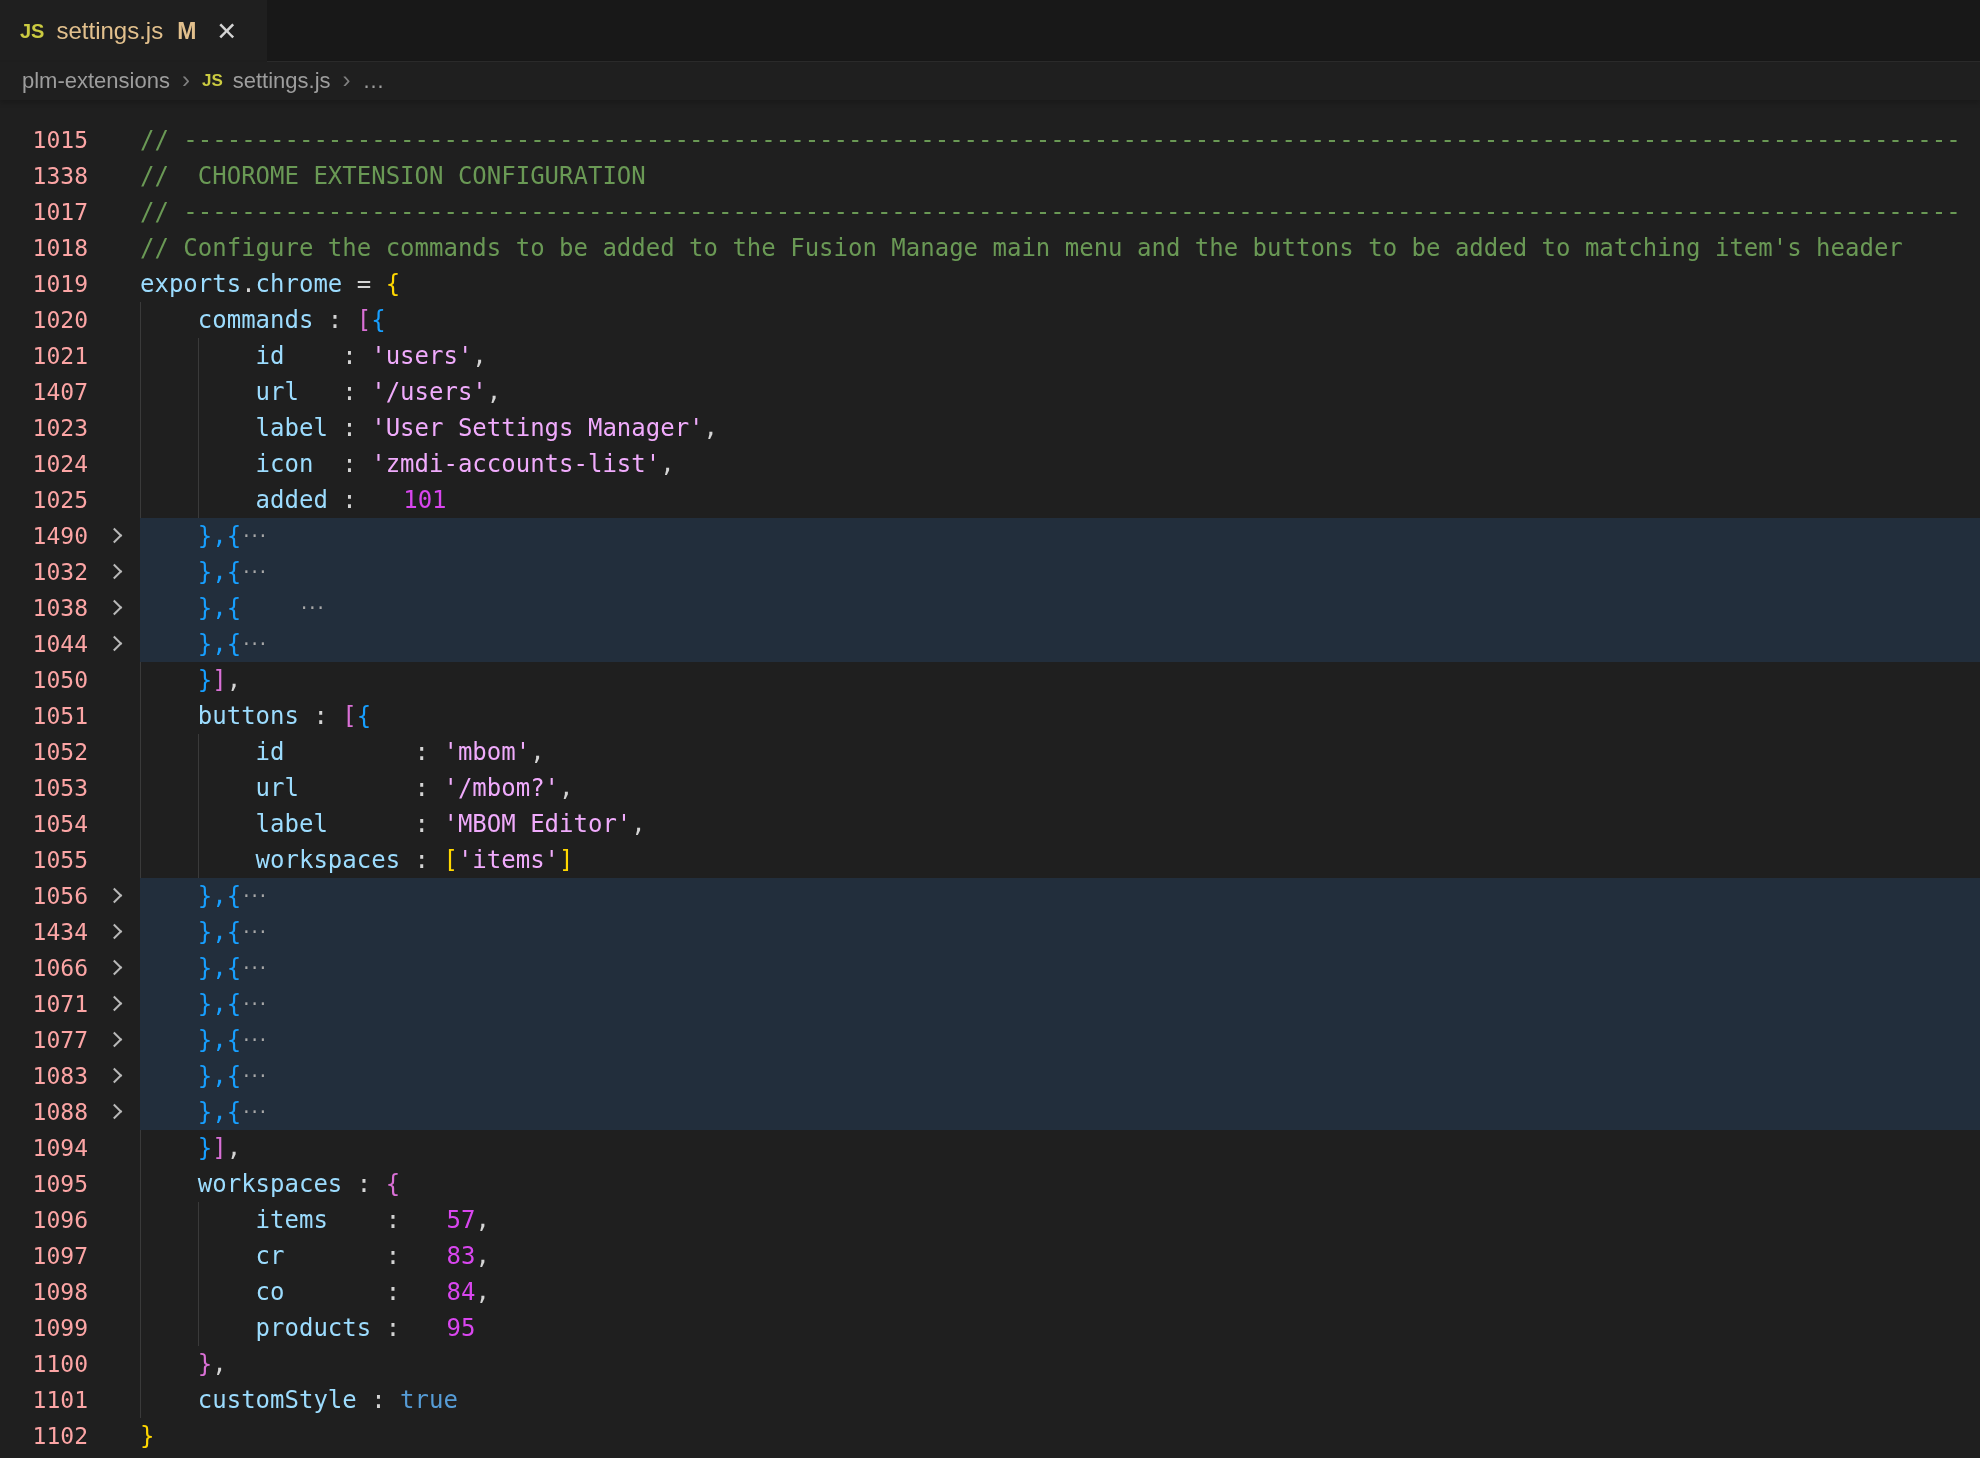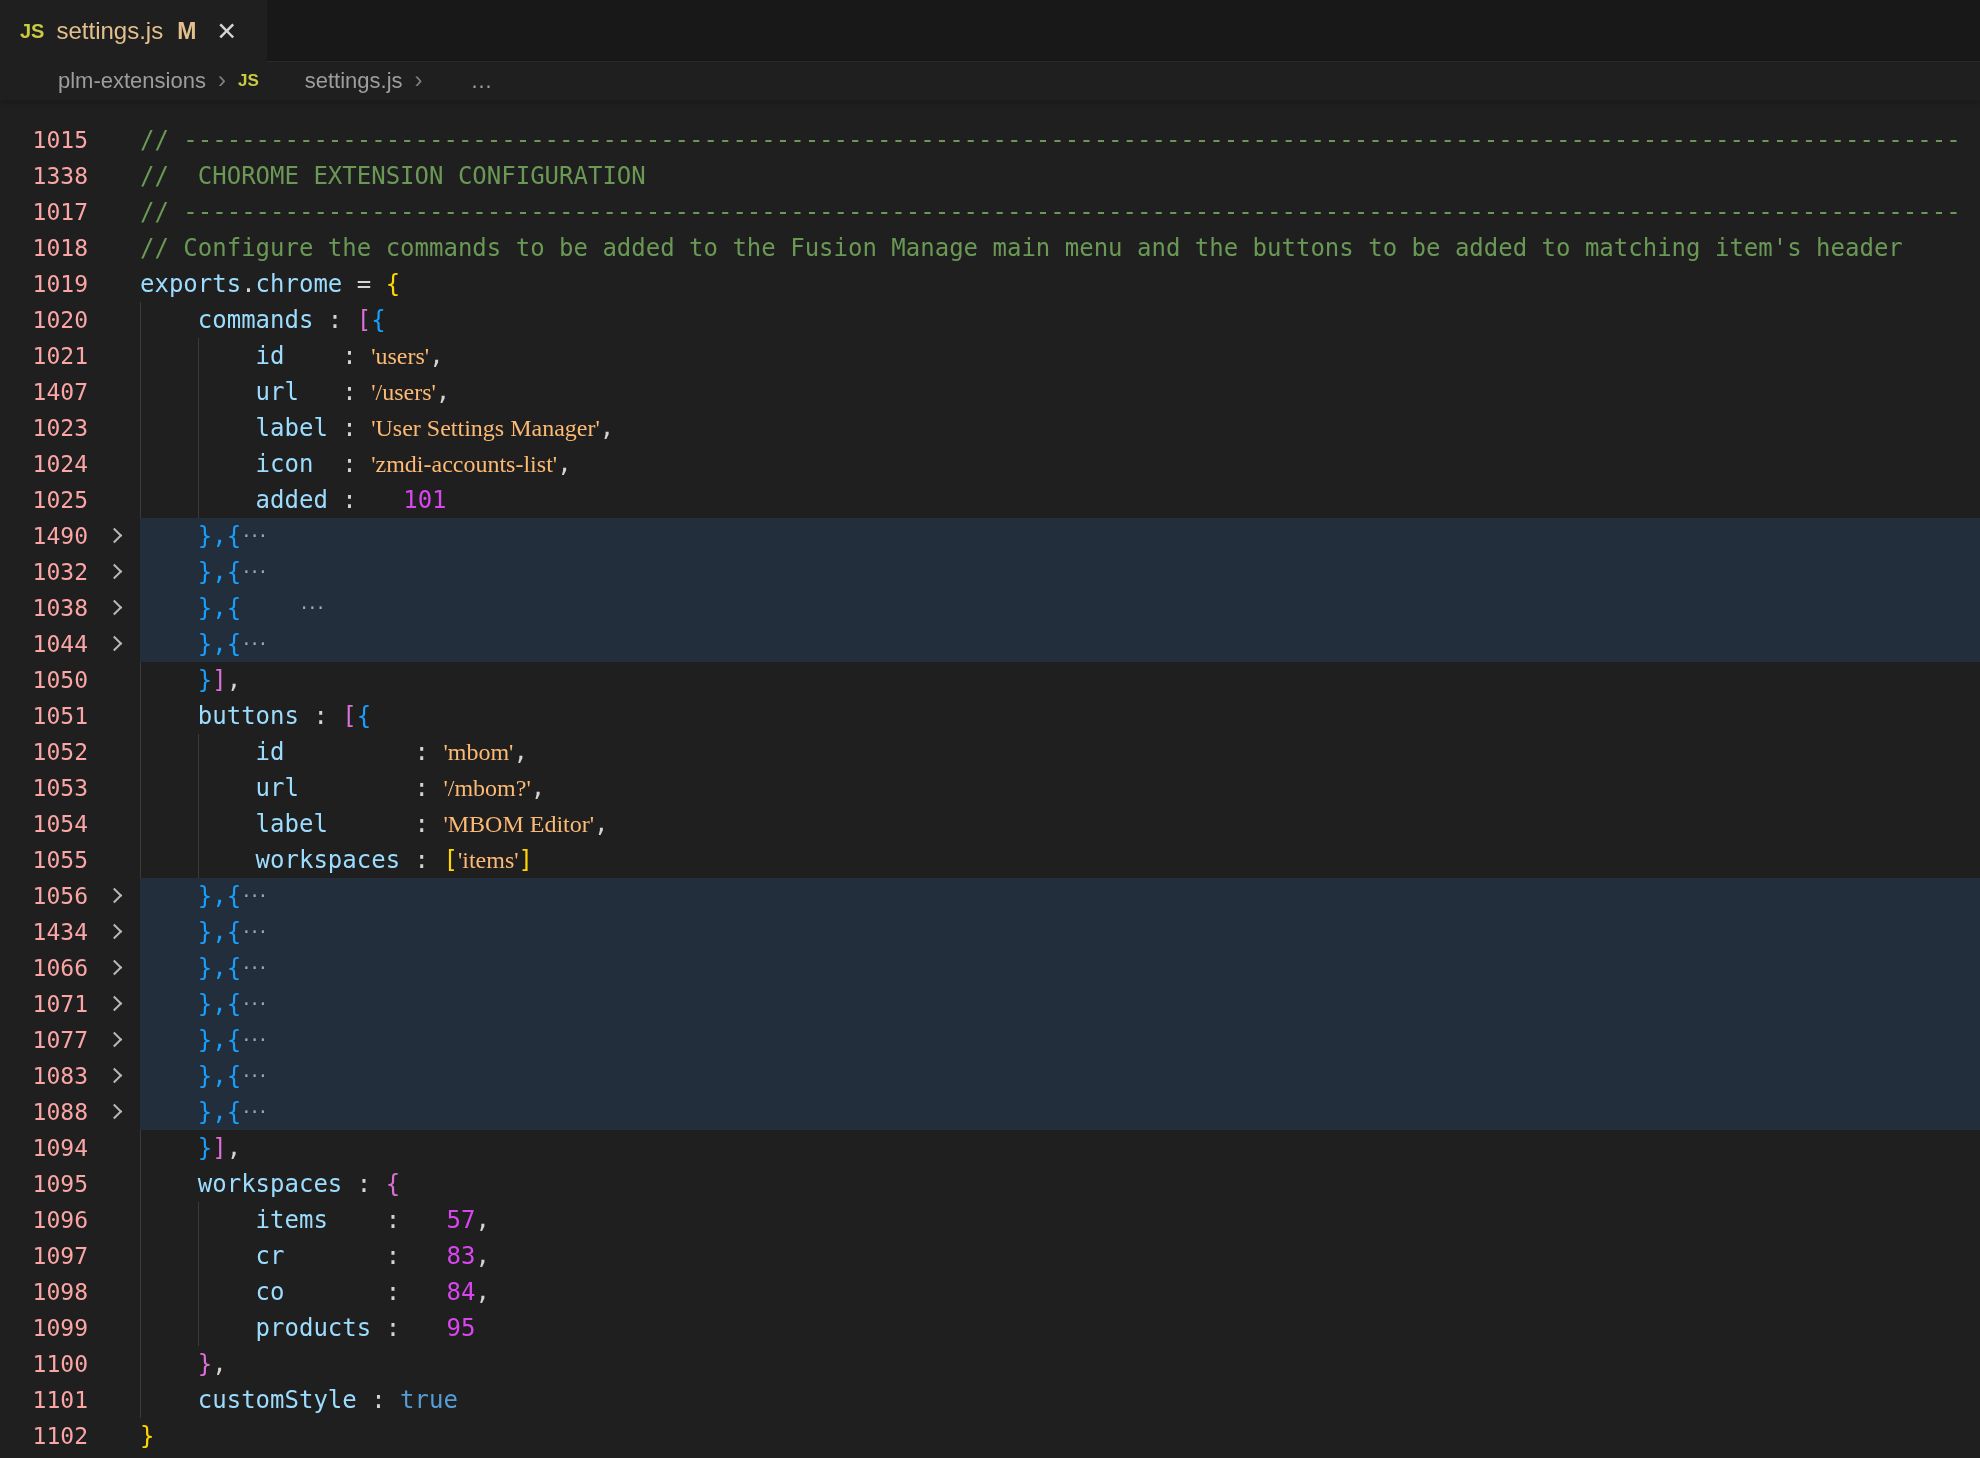--- a/index.html
+++ b/index.html
@@ -15,39 +15,39 @@
   .tab-label { font-size:24px; color:#e2c08d; }
   .tab-git { font-size:23px; font-weight:700; color:#e2c08d; margin-left:2px; }
   .tab-close { color:#d4d4d4; font-size:25px; margin-left:8px; line-height:1; cursor:pointer; }
 
   
   .breadcrumb { display:flex; align-items:center; gap:10px; height:38px;
                 background:#1f1f1f; padding-left:22px; color:#9d9d9d; font-size:22px;
                 box-shadow:0 3px 5px rgba(0,0,0,0.18); position:relative; z-index:2; }
   .breadcrumb .sep { color:#7f7f7f; font-size:24px; margin:0 2px 3px 2px; }
   .breadcrumb .js-badge { font-size:17px; }
-  .crumb { cursor:pointer;margin-left:36px; }
+  .crumb { cursor:pointer; }
 
   
   .editor { padding-top:22px; position:relative; background:#1f1f1f; }
   .row { display:flex; height:36px; line-height:36px; white-space:pre;
          font-family:"DejaVu Sans Mono", monospace; font-size:24px; }
   .row.hl .content { background:#222e3c; }
   .gutter { width:140px; flex:0 0 140px; display:flex; }
   .lnum { width:88px; text-align:right; color:#fca5a5; font-size:23px; }
   .chevbox { width:52px; display:flex; align-items:center; justify-content:center; }
   .chev { width:11px; height:11px; border-top:2.5px solid #b8b8b8; border-right:2.5px solid #b8b8b8;
           transform:rotate(45deg); margin-top:-2px; cursor:pointer; }
   .content { flex:1; position:relative; }
   .guide { position:absolute; top:0; bottom:0; width:1px; background:#3a3a3a; }
 
   
   .cm  { color:#6a9955; }
   .key { color:#9cdcfe; }
-  .str { color:#fdba74;font-family:Liberation Serif, serif; }
+  .str { color:#f0abfc; }
   .num { color:#d946ef;margin-left:32px; }
   .kw  { color:#569cd6; }
   .pun { color:#d4d4d4; }
   .b1  { color:#ffd700; }
   .b2  { color:#da70d6; }
   .b3  { color:#179fff; }
   .fold { color:#a8a8a8; font-size:17px; letter-spacing:-2px; vertical-align:2px; }
 </style>
 </head>
 <body>

